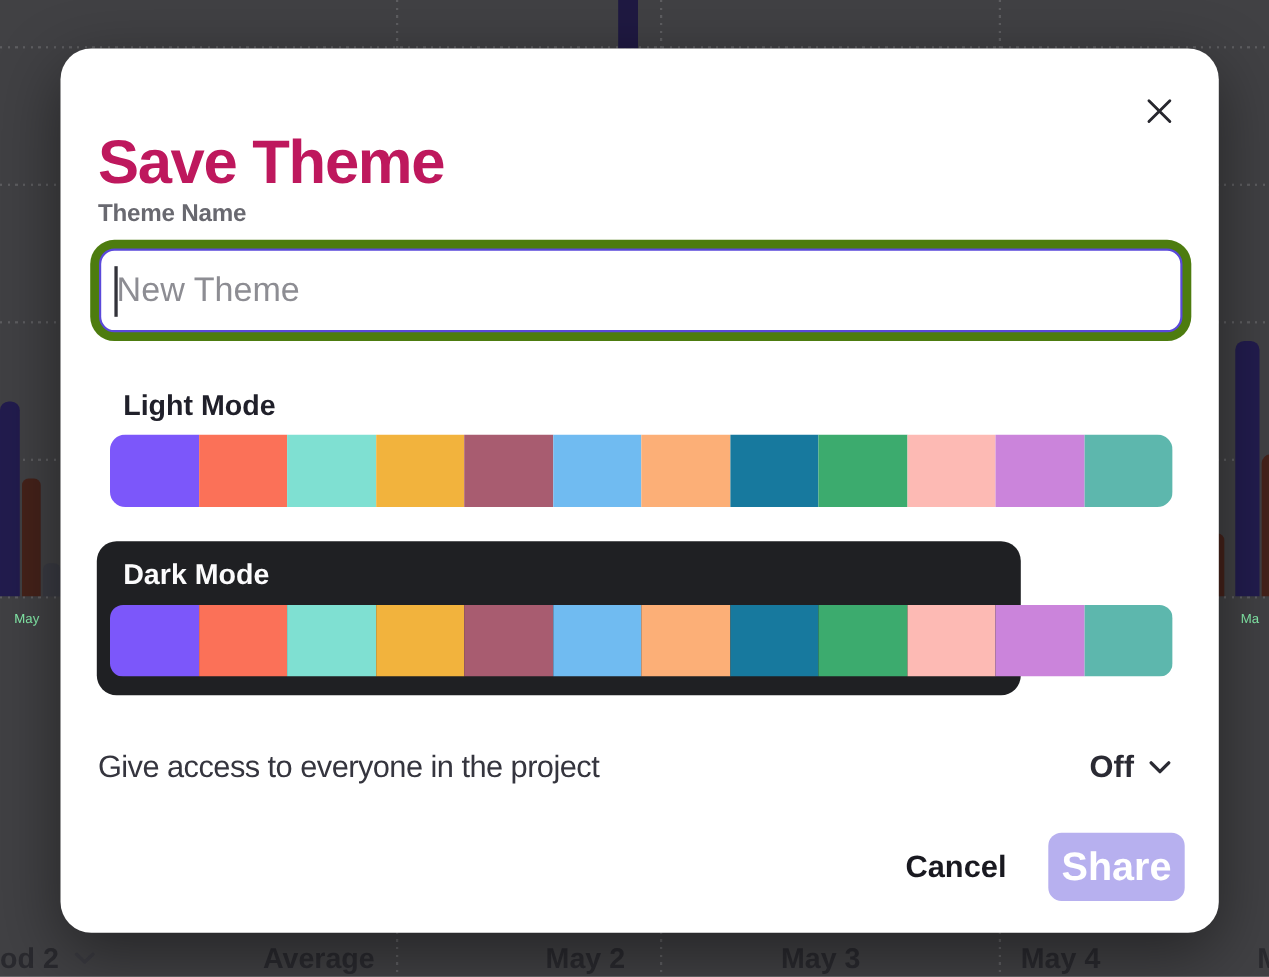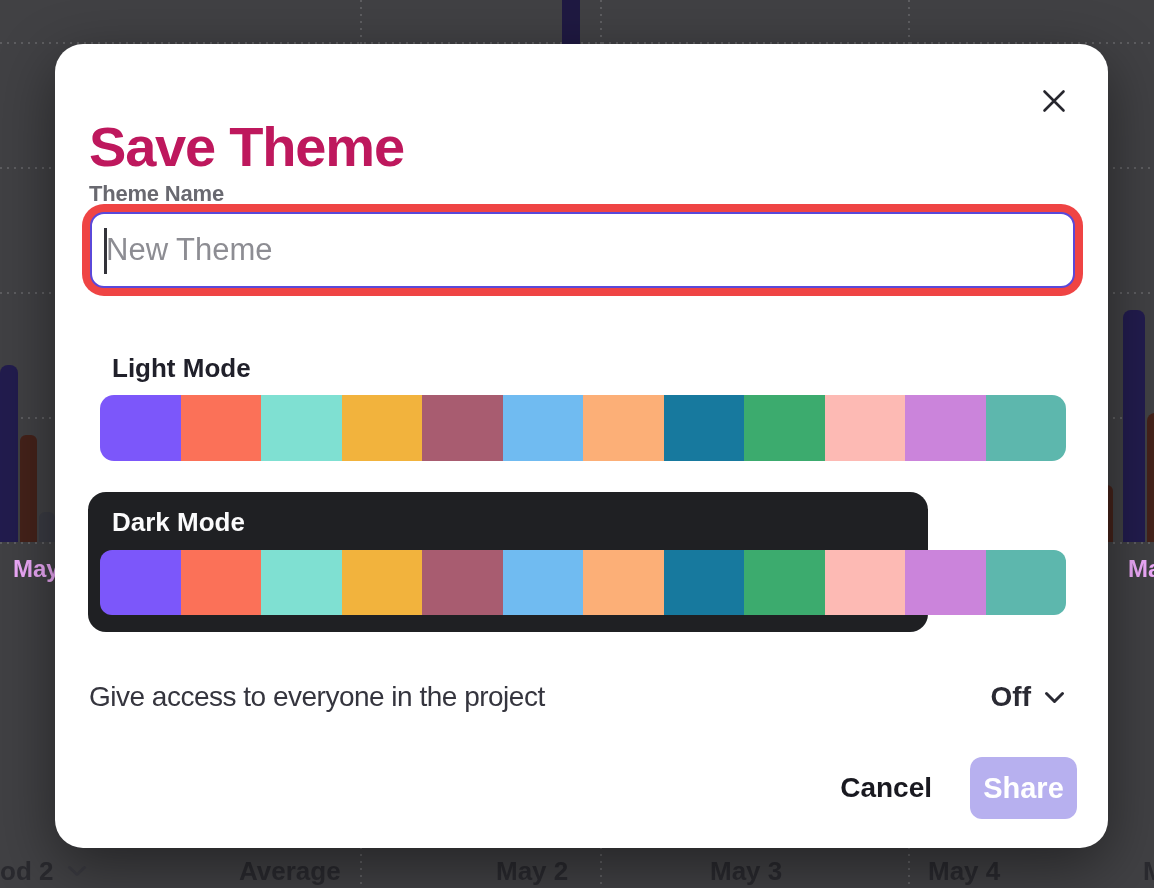--- a/index.html
+++ b/index.html
@@ -8,36 +8,36 @@
     background:#414144;
     font-family:"Liberation Sans", sans-serif;
   }
   
   .backdrop{position:absolute;inset:0;z-index:0;}
   .hgrid{position:absolute;left:0;width:100%;height:2px;z-index:1;
     background:repeating-linear-gradient(90deg,#5e5e61 0 2px,transparent 2px 7px);}
   .vgrid{position:absolute;top:0;height:100%;width:2px;z-index:1;
     background:repeating-linear-gradient(180deg,#5e5e61 0 2px,transparent 2px 7px);}
   .bar{position:absolute;z-index:2;}
-  .side-label{position:absolute;z-index:2;font-size:24px;color:#f0abfc;white-space:nowrap;font-weight:bold;}
+  .side-label{position:absolute;z-index:2;font-size:12px;color:#86efac;white-space:nowrap;}
   .axis-label{position:absolute;top:856px;z-index:2;font-size:26px;font-weight:700;
     color:#2A2A2F;display:flex;align-items:center;gap:14px;white-space:nowrap;line-height:30px;}
   .axis-label svg{display:block;}
 
   
   .modal{position:absolute;left:55px;top:44px;width:1053px;height:804px;z-index:10;
     background:#ffffff;border-radius:28px;box-shadow:0 18px 60px rgba(0,0,0,.45);}
   .modal-title{position:absolute;left:34px;top:40px;font-size:56px;line-height:50px;
     font-weight:700;letter-spacing:-1.2px;color:#be185d;}
   .close-btn{position:absolute;top:42px;right:39px;width:30px;height:30px;border:0;background:none;
     padding:0;cursor:pointer;display:flex;align-items:center;justify-content:center;}
   .field-label{position:absolute;left:34px;top:137px;font-size:22px;font-weight:700;
     letter-spacing:-.2px;color:#696970;}
-  .input-ring{position:absolute;left:27px;top:160px;width:1001px;height:92px;box-sizing:border-box;
-    padding:8px;border-radius:22px;background:#ef4444;}
+  .input-ring{position:absolute;left:27px;top:174px;width:1001px;height:92px;box-sizing:border-box;
+    padding:8px;border-radius:22px;background:#4d7c0f;}
   .text-input{width:100%;height:100%;box-sizing:border-box;border:2px solid #5A48DA;border-radius:14px;
     background:#fff;outline:none;font-family:"Liberation Sans",sans-serif;font-size:31px;
     color:#2B2B33;padding:0 0 0 14px;}
   .text-input::placeholder{color:#8D8D93;opacity:1;}
   .caret{position:absolute;left:22px;top:24px;width:3px;height:46px;background:#33333A;z-index:2;}
   .section-label{font-size:26px;font-weight:700;line-height:30px;color:#20202A;}
   .light-label{position:absolute;left:57px;top:309px;}
   .strip{display:flex;overflow:hidden;border-radius:14px;}
   .strip .swatch{flex:1;}
   .light-strip{position:absolute;left:45px;top:351px;width:966px;height:66px;}
@@ -47,22 +47,22 @@
   .dark-strip{position:absolute;left:12px;top:58px;width:966px;height:65px;border-radius:12px;}
   .access-row{position:absolute;left:34px;top:635px;width:996px;display:flex;
     align-items:center;justify-content:space-between;}
   .access-label{font-size:28px;letter-spacing:-.5px;color:#35353E;line-height:36px;}
   .access-dropdown{display:flex;align-items:center;gap:13px;margin-right:20px;border:0;
     background:none;padding:0;cursor:pointer;}
   .access-value{font-size:28px;font-weight:700;color:#2A2A33;font-family:"Liberation Sans",sans-serif;}
   .footer{position:absolute;right:31px;top:713px;display:flex;align-items:center;gap:38px;}
   .cancel-btn{border:0;background:none;padding:0;cursor:pointer;font-family:"Liberation Sans",sans-serif;
     font-size:28px;font-weight:700;color:#191920;}
-  .share-btn{width:107px;height:62px;border:0;border-radius:12px;background:#B7B0EF;cursor:pointer;
-    font-family:"Liberation Sans",sans-serif;font-size:29px;font-weight:700;color:#ffffff;}
+  .share-btn{width:124px;height:62px;border:0;border-radius:12px;background:#B7B0EF;cursor:pointer;
+    font-family:"Liberation Sans",sans-serif;font-size:36px;font-weight:700;color:#ffffff;}
 </style>
 </head>
 <body>
 
 <div class="backdrop">
     <div class="hgrid" style="top: 42px;"></div>
     <div class="hgrid" style="top: 167px;"></div>
     <div class="hgrid" style="top: 292px;"></div>
     <div class="hgrid" style="top: 417px;"></div>
     <div class="hgrid" style="top: 542px;"></div>

